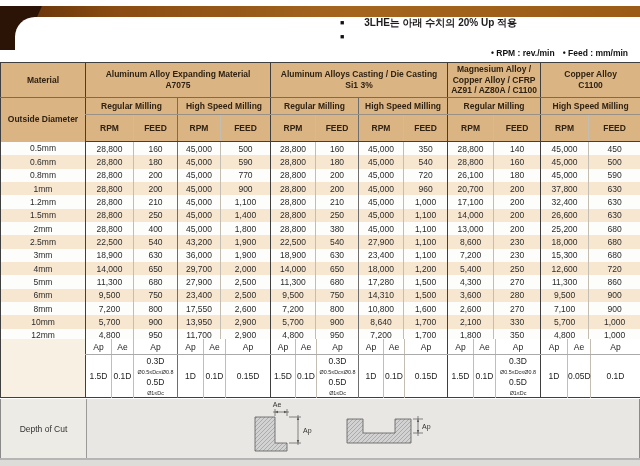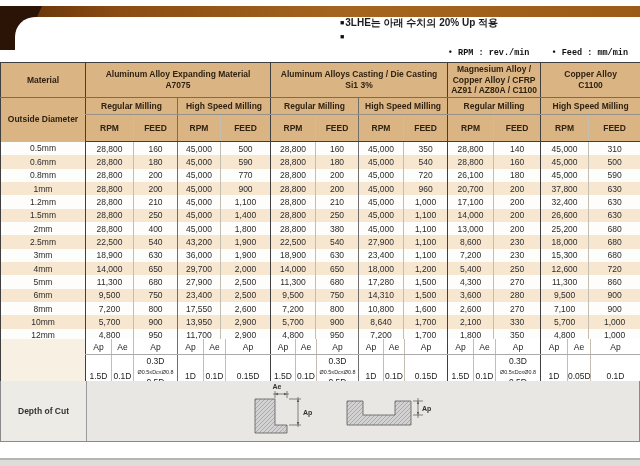--- a/index.html
+++ b/index.html
@@ -6,25 +6,25 @@
   body{width:640px;height:466px;background:#ffffff;font-family:"Liberation Sans",sans-serif;position:relative;overflow:hidden;}
   .stage{position:absolute;inset:0;width:640px;height:466px;}
 
   
   .topbar{position:absolute;top:6px;left:0;right:0;height:11px;background:linear-gradient(90deg,#5e2e09 0%,#8a4c12 18%,#a4661f 55%,#9a5c16 100%);}
   .title-wedge{position:absolute;top:6px;left:0;width:42px;height:44px;background:#2b1406;clip-path:polygon(0 0,42px 0,22px 100%,0 100%);}
   .title-panel{position:absolute;top:17px;left:15px;width:270px;height:34px;background:#ffffff;border-top-left-radius:20px;}
   .page-title{position:absolute;top:15px;left:32px;font-size:27px;font-weight:bold;font-style:italic;color:#8d6a15;letter-spacing:.5px;}
 
   .notes{position:absolute;top:17px;left:340px;color:#1c1c1c;}
-  .note-line{display:flex;align-items:center;gap:1px;margin-bottom:2px;}
+  .note-line{display:flex;align-items:center;gap:20px;margin-bottom:2px;}
   .note-bullet{font-size:7px;line-height:12px;color:#111;}
   .note-kr{font-size:10px;line-height:12px;font-weight:bold;}
   .note-en{font-size:8.5px;line-height:11px;font-weight:bold;}
-  .units-note{position:absolute;top:48px;right:12px;font-size:8.5px;font-weight:bold;color:#111;display:flex;gap:22px;font-family:Liberation Mono, monospace;}
+  .units-note{position:absolute;top:48px;right:12px;font-size:8.5px;font-weight:bold;color:#111;display:flex;gap:8px;}
 
   
   table{border-collapse:collapse;table-layout:fixed;}
   .main{position:absolute;top:62px;left:0;width:640px;border:1.5px solid #3f3f3f;}
   .main th,.main td{padding:0;text-align:center;vertical-align:middle;overflow:hidden;}
   .main thead th{background:#dbb484;color:#2f2212;font-weight:bold;font-size:8.5px;line-height:1.25;}
   tr.h1 th{height:34px;border-bottom:1px solid #6e6e6e;}
   tr.h2 th{height:16px;border-bottom:1px solid #9a9186;}
   tr.h3 th{height:26px;border-bottom:1.5px solid #3f3f3f;}
   th.od{border-bottom:none !important;}
@@ -40,21 +40,21 @@
   .apae th,.apae td{padding:0;text-align:center;vertical-align:middle;font-weight:normal;color:#222;background:#fff;}
   .apae tr.aph th{height:15px;font-size:8.5px;border-bottom:1px solid #aaa;}
   .apae tr.apv td{height:39px;font-size:8.5px;}
   .apae td.blank{background:#f7f0e3;border-bottom:none;}
   .apae .multi{font-size:6px;line-height:1.5;}
   .apae .multi .ln{white-space:nowrap;}
   .apae .multi .l-cond{font-size:5.4px;}
   .apae .single{font-size:8.5px;}
 
   
-  .depth-row{position:absolute;top:381px;left:0;width:638px;height:60px;border:1px solid #8a8a8a;border-top:none;display:flex;font-weight:bold;}
+  .depth-row{position:absolute;top:399px;left:0;width:638px;height:60px;border:1px solid #8a8a8a;border-top:none;display:flex;}
   .depth-label{width:85px;background:#ecebe6;border-right:1px solid #9a9a9a;display:flex;align-items:center;justify-content:center;font-size:8.5px;color:#333;}
   .depth-canvas{flex:1;background:#e8e7e3;position:relative;}
   .diag{position:absolute;}
   .diag text{font-family:"Liberation Sans",sans-serif;font-size:7px;fill:#333;}
   .bottom-strip{position:absolute;left:0;right:0;top:458px;height:8px;background:#dddcd9;border-top:2px solid #b5b5b5;}
 </style>
 </head>
 <body>
 
 <div class="stage">
@@ -146,21 +146,21 @@
           <td class="lb">160</td>
           <td class="mb">45,000</td>
           <td class="lb">500</td>
           <td class="gb">28,800</td>
           <td class="lb">160</td>
           <td class="mb">45,000</td>
           <td class="lb">350</td>
           <td class="gb">28,800</td>
           <td class="lb">140</td>
           <td class="gb">45,000</td>
-          <td class="lb">310</td>
+          <td class="lb">450</td>
         </tr>
         <tr>
           <td>0.6mm</td>
           <td class="gb">28,800</td>
           <td class="lb">180</td>
           <td class="mb">45,000</td>
           <td class="lb">590</td>
           <td class="gb">28,800</td>
           <td class="lb">180</td>
           <td class="mb">45,000</td>

